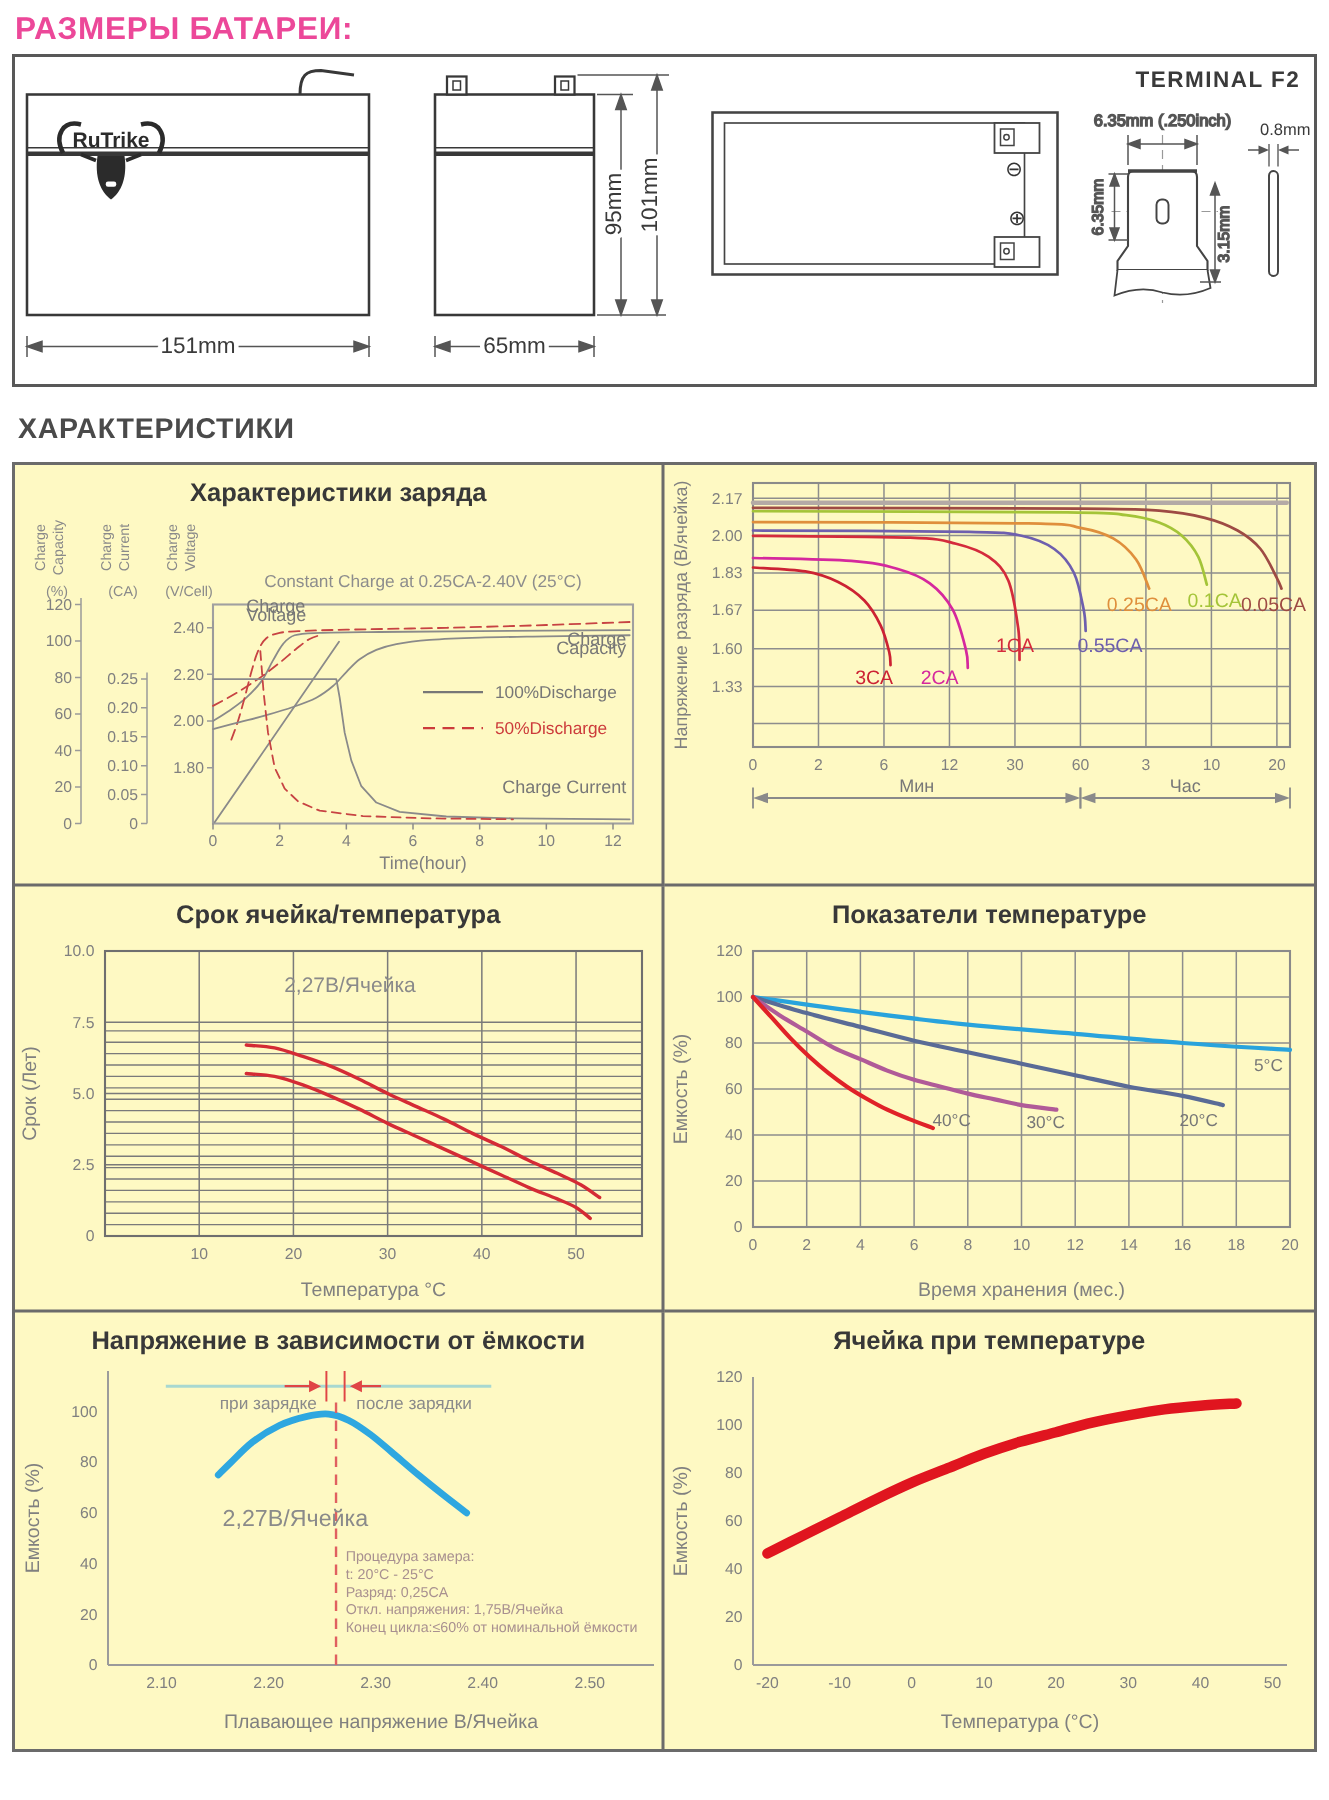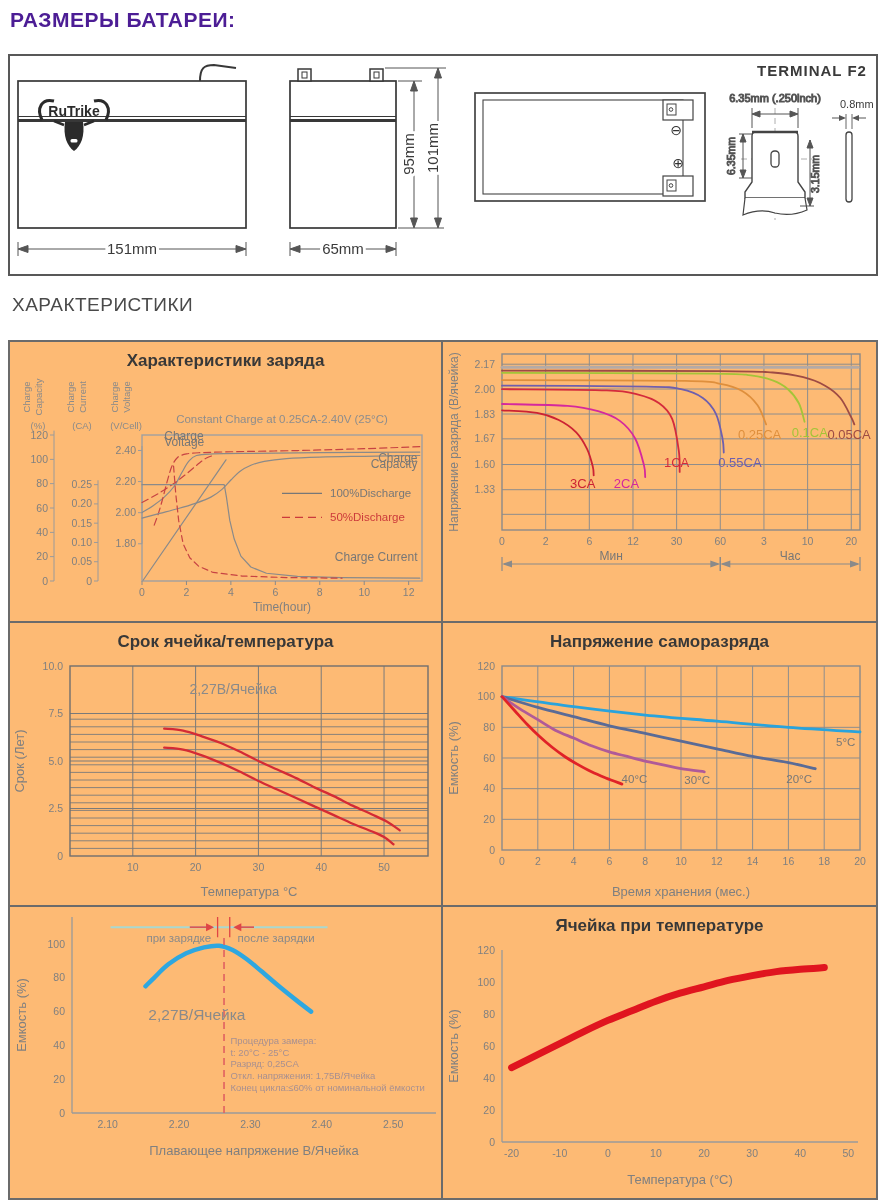--- a/index.html
+++ b/index.html
@@ -1,20 +1,20 @@
 <!DOCTYPE html>
 <html><head>
 <meta charset="utf-8">
 <style>
   html,body{margin:0;padding:0;background:#ffffff;}
   body{width:886px;font-family:"Liberation Sans",sans-serif;color:#3f3f3f;}
-  .page-title{font-size:21px;font-weight:bold;letter-spacing:.5px;margin:8px 0 22px 10px;color:#4c1d95;}
-  .section-title{font-size:19px;font-weight:normal;letter-spacing:.5px;margin:18px 0 24px 12px;color:#4a4a4a;}
+  .page-title{font-size:21px;font-weight:bold;letter-spacing:.5px;margin:8px 0 4px 10px;color:#ec4899;}
+  .section-title{font-size:19px;font-weight:bold;letter-spacing:.5px;margin:18px 0 10px 12px;color:#4a4a4a;}
   .dimbox{margin:0 8px;border:2px solid #585858;height:218px;overflow:hidden;background:#fff;}
-  .grid{margin:0 8px 10px 8px;border:2px solid #6b6b6b;display:grid;grid-template-columns:1fr 1fr;grid-template-rows:281px 284px 291px;background:#fdba74;}
+  .grid{margin:0 8px 10px 8px;border:2px solid #6b6b6b;display:grid;grid-template-columns:1fr 1fr;grid-template-rows:281px 284px 291px;background:#fef9c3;}
   .cell{display:flex;flex-direction:column;align-items:center;overflow:hidden;}
   .cell.bR{border-right:2px solid #6b6b6b;}
   .cell.bB{border-bottom:2px solid #6b6b6b;}
   .chart-title{font-size:17px;font-weight:bold;color:#383838;margin:9px 0 0 0;}
   svg text{font-family:"Liberation Sans",sans-serif;}
   .halo{paint-order:stroke;stroke:#ffffff;stroke-width:6px;}
 </style>
 </head>
 <body>
 
@@ -333,21 +333,21 @@
         <text x="53" y="65" font-size="10.5" fill="#808080" text-anchor="end">7.5</text>
         <text x="53" y="17.5" font-size="10.5" fill="#808080" text-anchor="end">10.0</text>
         <path d="M154.21052631578948,76.69999999999999C157.35087719298247,77.01666666666665 166.77192982456137,77.33333333333334 173.05263157894734,78.60000000000001C179.33333333333331,79.86666666666667 185.6140350877193,82.24166666666666 191.89473684210526,84.3C198.17543859649123,86.35833333333333 204.45614035087718,88.41666666666667 210.73684210526315,90.95C217.01754385964912,93.48333333333333 223.29824561403507,96.49166666666665 229.57894736842104,99.49999999999999C235.859649122807,102.50833333333333 242.14035087719296,105.99166666666666 248.42105263157893,109C254.7017543859649,112.00833333333334 260.9824561403509,114.70000000000002 267.2631578947369,117.55000000000001C273.54385964912285,120.4 279.8245614035087,123.09166666666667 286.1052631578947,126.10000000000001C292.38596491228066,129.10833333333335 298.66666666666663,132.5916666666667 304.9473684210526,135.60000000000002C311.2280701754386,138.60833333333335 317.50877192982455,141.14166666666668 323.7894736842105,144.15C330.0701754385965,147.15833333333333 336.35087719298247,150.64166666666668 342.63157894736844,153.65C348.9122807017544,156.65833333333333 355.7163742690058,159.50833333333335 361.4736842105263,162.20000000000002C367.2309941520468,164.89166666666668 372.46491228070175,167.10833333333335 377.17543859649123,169.8C381.8859649122807,172.49166666666667 387.64327485380113,176.925 389.7368421052631,178.35" fill="none" stroke="#d42b35" stroke-width="2.3" stroke-linecap="round" stroke-linejoin="round"></path>
         <path d="M154.21052631578948,95.69999999999999C157.35087719298247,96.01666666666665 166.77192982456137,96.33333333333334 173.05263157894734,97.60000000000001C179.33333333333331,98.86666666666667 185.6140350877193,101.08333333333333 191.89473684210526,103.3C198.17543859649123,105.51666666666667 204.45614035087718,108.20833333333334 210.73684210526315,110.9C217.01754385964912,113.59166666666667 223.29824561403507,116.44166666666666 229.57894736842104,119.44999999999999C235.859649122807,122.45833333333331 242.14035087719296,125.94166666666665 248.42105263157893,128.95C254.7017543859649,131.95833333333331 260.9824561403509,134.65 267.2631578947369,137.5C273.54385964912285,140.35 279.8245614035087,143.20000000000002 286.1052631578947,146.05C292.38596491228066,148.9 298.66666666666663,151.75 304.9473684210526,154.6C311.2280701754386,157.45 317.50877192982455,160.3 323.7894736842105,163.15C330.0701754385965,166 336.35087719298247,169.00833333333335 342.63157894736844,171.70000000000002C348.9122807017544,174.39166666666668 356.2397660818713,177.08333333333334 361.4736842105263,179.3C366.7076023391813,181.51666666666668 370.37134502923976,182.84666666666666 374.03508771929825,185C377.69883040935673,187.15333333333334 381.8859649122807,191.01666666666665 383.4561403508772,192.22" fill="none" stroke="#d42b35" stroke-width="2.3" stroke-linecap="round" stroke-linejoin="round"></path>
         <text x="223.29824561403507" y="41.54999999999998" font-size="14" fill="#8a8a8a" text-anchor="middle">2,27В/Ячейка</text>
         <text x="239" y="244" font-size="13" fill="#808080" text-anchor="middle">Температура °C</text>
         <text x="14" y="109" font-size="13" fill="#808080" text-anchor="middle" transform="rotate(-90 14 109)">Срок (Лет)</text>
       </svg>
   </div>
   <div class="cell bB">
-    <div class="chart-title">Напряжение саморазряда</div>
+    <div class="chart-title">Показатели температуре</div>
     <svg class="chart" width="432" height="248" viewBox="0 0 432 248">
         <line x1="93.80000000000001" x2="93.80000000000001" y1="14" y2="198" stroke="#8d8d8d" stroke-width="1"></line>
         <line x1="129.60000000000002" x2="129.60000000000002" y1="14" y2="198" stroke="#8d8d8d" stroke-width="1"></line>
         <line x1="165.39999999999998" x2="165.39999999999998" y1="14" y2="198" stroke="#8d8d8d" stroke-width="1"></line>
         <line x1="201.20000000000002" x2="201.20000000000002" y1="14" y2="198" stroke="#8d8d8d" stroke-width="1"></line>
         <line x1="237" x2="237" y1="14" y2="198" stroke="#8d8d8d" stroke-width="1"></line>
         <line x1="272.79999999999995" x2="272.79999999999995" y1="14" y2="198" stroke="#8d8d8d" stroke-width="1"></line>
         <line x1="308.6" x2="308.6" y1="14" y2="198" stroke="#8d8d8d" stroke-width="1"></line>
         <line x1="344.40000000000003" x2="344.40000000000003" y1="14" y2="198" stroke="#8d8d8d" stroke-width="1"></line>
         <line x1="380.2" x2="380.2" y1="14" y2="198" stroke="#8d8d8d" stroke-width="1"></line>
@@ -381,20 +381,21 @@
         <path d="M58,44.66666666666666C60.08833333333333,46.96666666666666 66.35333333333334,53.86666666666667 70.53,58.46666666666667C74.70666666666666,63.06666666666667 78.88333333333334,67.92222222222222 83.06,72.26666666666667C87.23666666666666,76.61111111111111 91.41333333333334,80.7 95.59,84.53333333333333C99.76666666666667,88.36666666666666 103.94333333333334,91.94444444444444 108.12,95.26666666666667C112.29666666666667,98.58888888888889 116.47333333333334,101.65555555555557 120.65,104.46666666666667C124.82666666666667,107.27777777777777 128.705,109.57777777777777 133.18,112.13333333333333C137.655,114.68888888888888 142.72666666666666,117.5 147.5,119.8C152.27333333333334,122.1 156.74833333333333,123.88888888888889 161.82,125.93333333333334C166.89166666666665,127.97777777777779 175.245,131.04444444444445 177.93,132.06666666666666" fill="none" stroke="#e02228" stroke-width="2.8" stroke-linecap="round" stroke-linejoin="round"></path>
         <text x="190.46" y="130.53333333333333" font-size="11.5" fill="#777777" text-anchor="middle">40°C</text>
         <text x="253.11" y="132.06666666666666" font-size="11.5" fill="#777777" text-anchor="middle">30°C</text>
         <text x="355.14000000000004" y="130.53333333333333" font-size="11.5" fill="#777777" text-anchor="middle">20°C</text>
         <text x="401.68" y="93.73333333333333" font-size="11.5" fill="#777777" text-anchor="middle">5°C</text>
         <text x="237" y="244" font-size="13" fill="#808080" text-anchor="middle">Время хранения (мес.)</text>
         <text x="14" y="106" font-size="13" fill="#808080" text-anchor="middle" transform="rotate(-90 14 106)">Емкость (%)</text>
       </svg>
   </div>
   <div class="cell bR">
+    <div class="chart-title">Напряжение в зависимости от ёмкости</div>
     <svg class="chart" width="432" height="252" viewBox="0 0 432 252">
         <line x1="62" x2="62" y1="10" y2="206" stroke="#9a9a9a" stroke-width="1.3"></line>
         <line x1="62" x2="426" y1="206" y2="206" stroke="#9a9a9a" stroke-width="1.3"></line>
         <text x="97.6862745098041" y="221" font-size="10.5" fill="#808080" text-anchor="middle">2.10</text>
         <text x="169.05882352941197" y="221" font-size="10.5" fill="#808080" text-anchor="middle">2.20</text>
         <text x="240.43137254901953" y="221" font-size="10.5" fill="#808080" text-anchor="middle">2.30</text>
         <text x="311.8039215686274" y="221" font-size="10.5" fill="#808080" text-anchor="middle">2.40</text>
         <text x="383.1764705882353" y="221" font-size="10.5" fill="#808080" text-anchor="middle">2.50</text>
         <text x="55" y="209.5" font-size="10.5" fill="#808080" text-anchor="end">0</text>
         <text x="55" y="175.70689655172413" font-size="10.5" fill="#808080" text-anchor="end">20</text>

